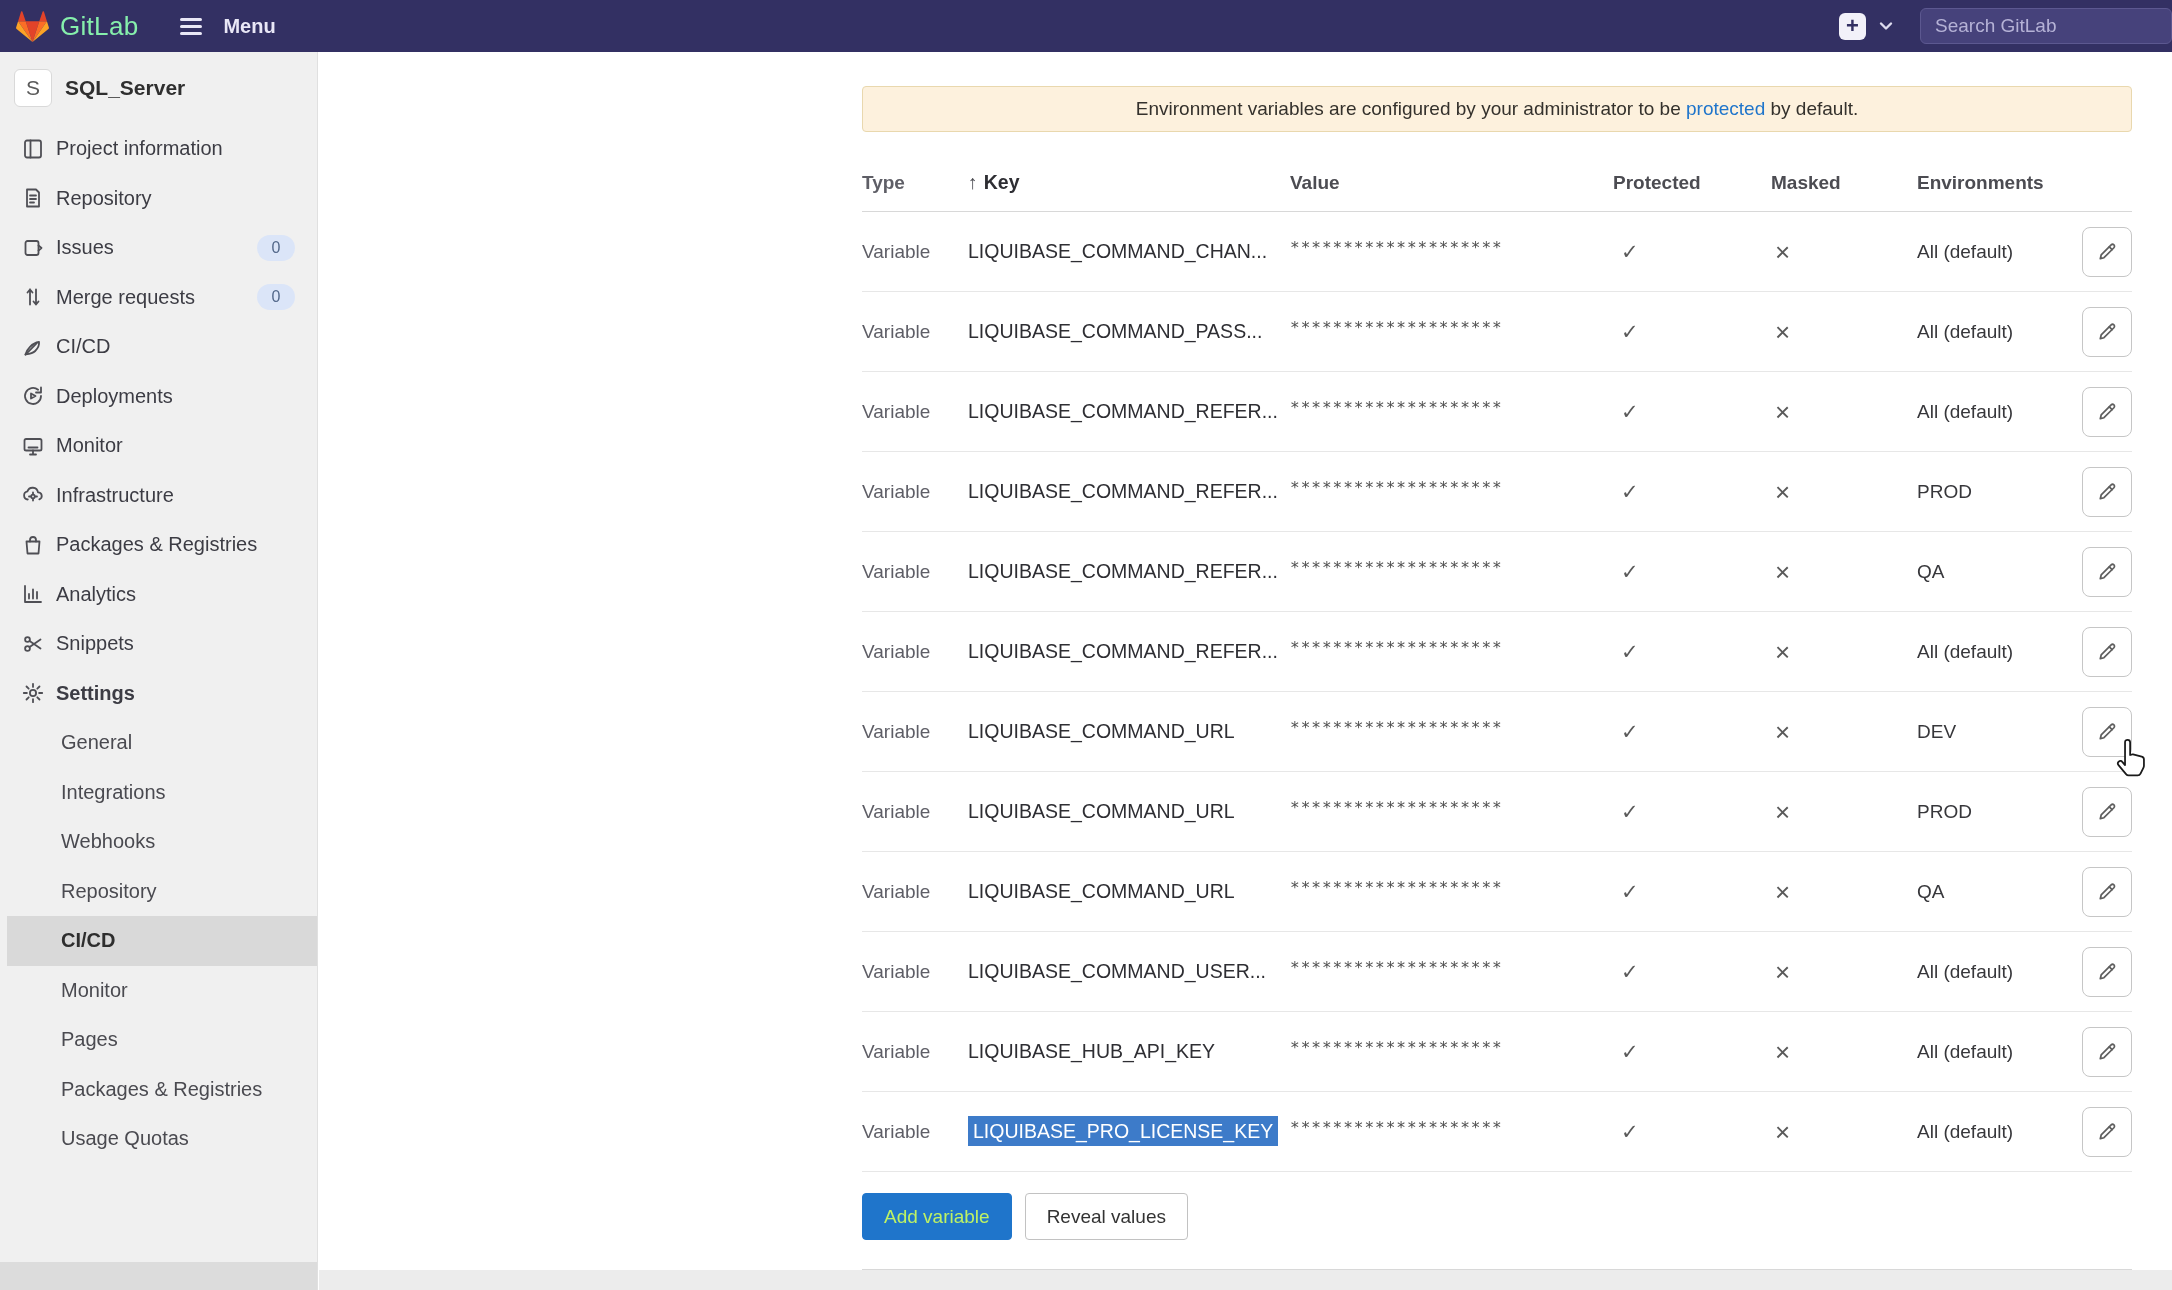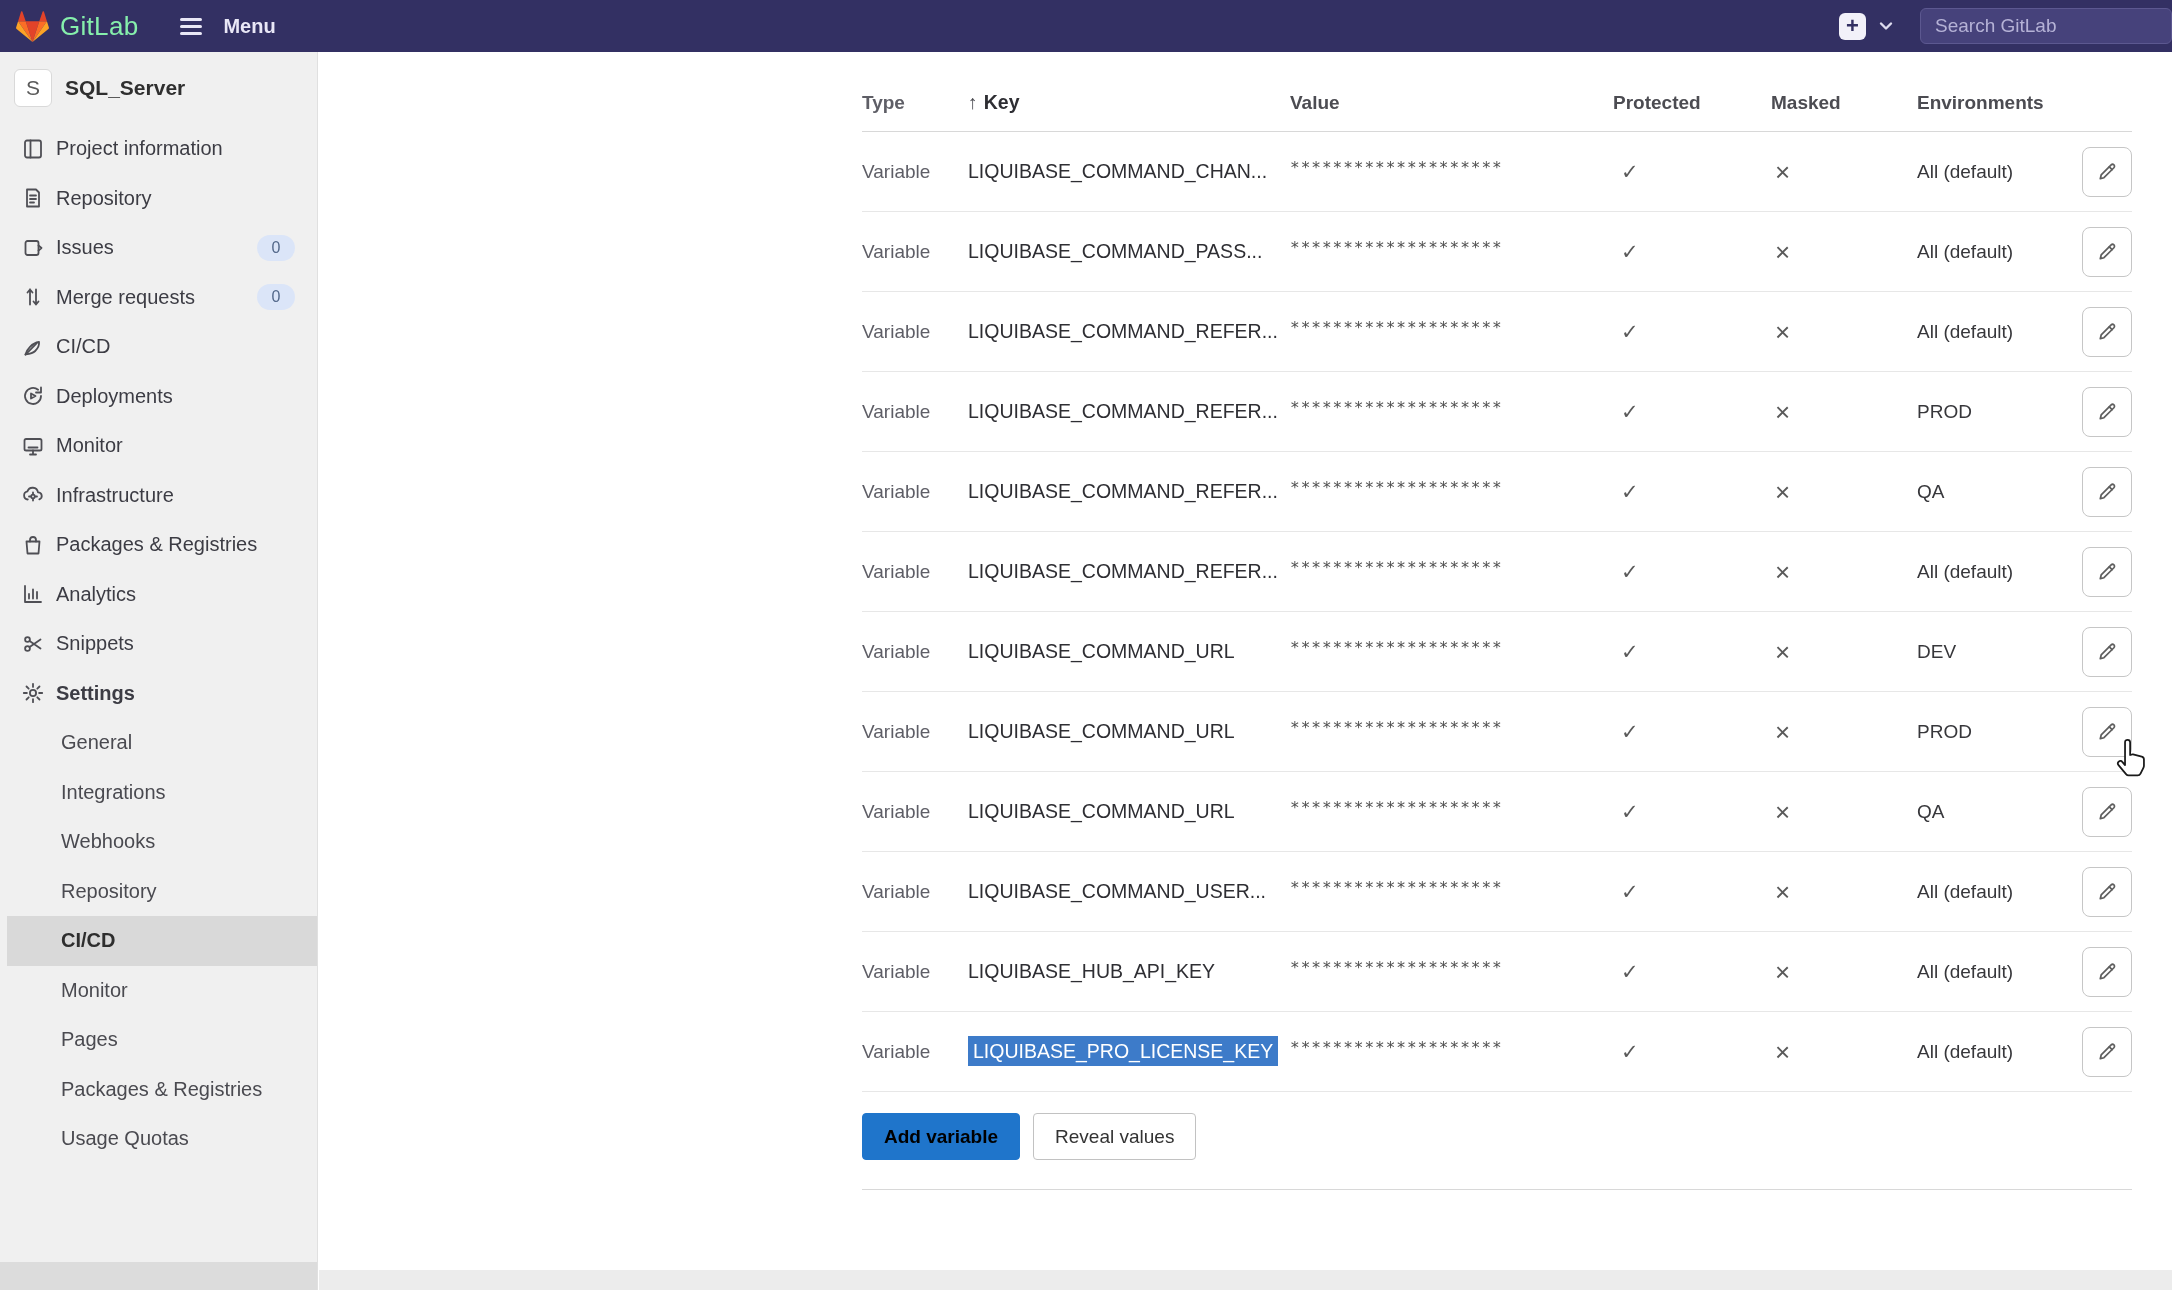--- a/index.html
+++ b/index.html
@@ -98,21 +98,21 @@
   .c-env  { color:#37373b; font-size:19px; }
   .c-edit { justify-self:end; }
   .edit-btn {
     width:50px; height:50px; border:1px solid #c6c6c6; border-radius:8px; background:#fff;
     display:flex; align-items:center; justify-content:center; cursor:pointer; color:#5f5f5f;
   }
   .edit-btn svg { width:23px; height:23px; }
 
   .actions { margin-top:21px; display:flex; gap:13px; }
   .btn { height:47px; border-radius:4px; font-size:19px; padding:0 21px; cursor:pointer; font-family:"Liberation Sans",sans-serif; }
-  .btn-primary { background:var(--primary_button_blue,#1f75cb); border:1px solid var(--primary_button_blue,#1f75cb); color:#000000;font-weight:bold; }
+  .btn-primary { background:var(--primary_button_blue,#1f75cb); border:1px solid var(--primary_button_blue,#1f75cb); color:#bef264; }
   .btn-secondary { background:#fff; border:1px solid #c2c2c2; color:#333; }
 
   .bottom-divider { margin-top:29px; border-top:1px solid #d8d8d8; height:0; }
   .footer-strip { position:absolute; left:0; right:0; top:1218px; height:20px; background:#ececec; }
 
   .mouse-cursor { position:absolute; left:2114px; top:737px; width:36px; height:42px; z-index:99; pointer-events:none; }
 </style>
 </head>
 <body>
 
@@ -324,20 +324,23 @@
         <span class="nav-label">Usage Quotas</span>
 
       </li>
     </ul>
   <div class="sidebar-bottom"></div>
 </nav>
 
 <main class="content">
   <div class="container">
 
+    <div class="banner">
+      <span><span>Environment variables are configured by your administrator to be </span><a>protected</a><span> by default.</span></span>
+    </div>
 
     <div class="var-table">
       <div class="grid-cols table-head">
         <div class="c-type">Type</div>
         <div class="c-key th-key"><span class="sort-arrow">↑</span><span>Key</span></div>
         <div class="c-value-h">Value</div>
         <div>Protected</div>
         <div>Masked</div>
         <div>Environments</div>
         <div></div>

